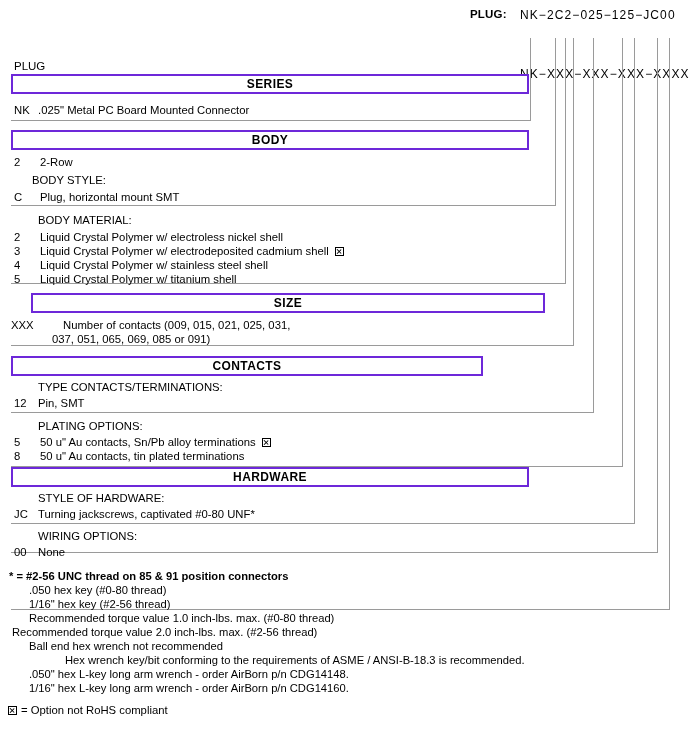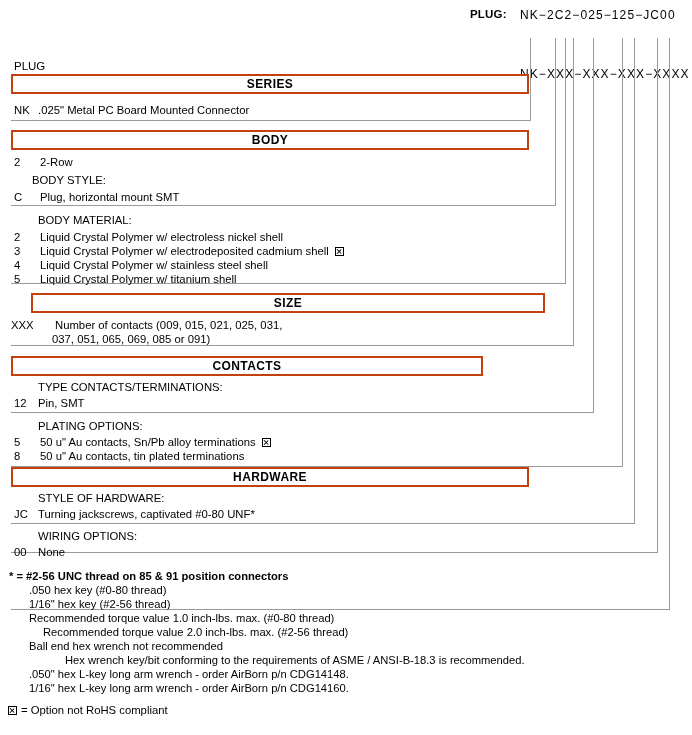--- a/index.html
+++ b/index.html
@@ -65,21 +65,21 @@
     left: 14px;
     top: 8px;
     font-size: 11.5px;
   }
 
   
   .title-box {
     position: absolute;
     left: 11px;
     height: 20px;
-    border: 2px solid #c2410c;
+    border: 2px solid #6d28d9;
     background: #ffffff;
     box-sizing: border-box;
     text-align: center;
     font-size: 12px;
     font-weight: bold;
     letter-spacing: .4px;
     line-height: 17px;
   }
 
   
@@ -203,21 +203,21 @@
     <span class="desc">Liquid Crystal Polymer w/ stainless steel shell</span>
   </div>
   <div class="opt" style="left:14px; top:221px;">
     <span class="code">5</span>
     <span class="desc">Liquid Crystal Polymer w/ titanium shell</span>
   </div>
 
   <div class="title-box" style="top:241px; width:514px;margin-left:20px;">SIZE</div>
   <div class="opt" style="left:11px; top:267px;">
     <span class="code">XXX</span>
-    <span class="desc" style="left:44px;">Number of contacts (009, 015, 021, 025, 031,</span>
+    <span class="desc" style="left:20px;padding-left:32px;">Number of contacts (009, 015, 021, 025, 031,</span>
   </div>
   <div class="opt" style="left:11px; top:281px;">
     <span class="code"></span>
     <span class="desc" style="left:41px;">037, 051, 065, 069, 085 or 091)</span>
   </div>
 
   <div class="title-box" style="top:304px; width:472px;">CONTACTS</div>
   <div class="subhead" style="left:38px; top:329px;">TYPE CONTACTS/TERMINATIONS:</div>
   <div class="opt" style="left:14px; top:345px;">
     <span class="code">12</span>
@@ -244,21 +244,21 @@
   <div class="subhead" style="left:38px; top:478px;">WIRING OPTIONS:</div>
   <div class="opt" style="left:14px; top:494px;">
     <span class="code">00</span>
     <span class="desc" style="left:24px;">None</span>
   </div>
 
   <div class="footnote" style="left:9px;  top:518px;font-weight:bold;">* = #2-56 UNC thread on 85 &amp; 91 position connectors</div>
   <div class="footnote" style="left:29px; top:532px;">.050 hex key (#0-80 thread)</div>
   <div class="footnote" style="left:29px; top:546px;">1/16" hex key (#2-56 thread)</div>
   <div class="footnote" style="left:29px; top:560px;">Recommended torque value 1.0 inch-lbs. max. (#0-80 thread)</div>
-  <div class="footnote" style="left:43px; top:574px;">Recommended torque value 2.0 inch-lbs. max. (#2-56 thread)</div>
+  <div class="footnote" style="left:12px; top:574px;">Recommended torque value 2.0 inch-lbs. max. (#2-56 thread)</div>
   <div class="footnote" style="left:29px; top:588px;">Ball end hex wrench not recommended</div>
   <div class="footnote" style="left:29px; top:602px;padding-left:36px;">Hex wrench key/bit conforming to the requirements of ASME / ANSI-B-18.3 is recommended.</div>
   <div class="footnote" style="left:29px; top:616px;">.050" hex L-key long arm wrench - order AirBorn p/n CDG14148.</div>
   <div class="footnote" style="left:29px; top:630px;">1/16" hex L-key long arm wrench - order AirBorn p/n CDG14160.</div>
 </div>
 
 <div id="rohs-legend">
   <span class="rohs"></span><span>= Option not RoHS compliant</span>
 </div>
 

